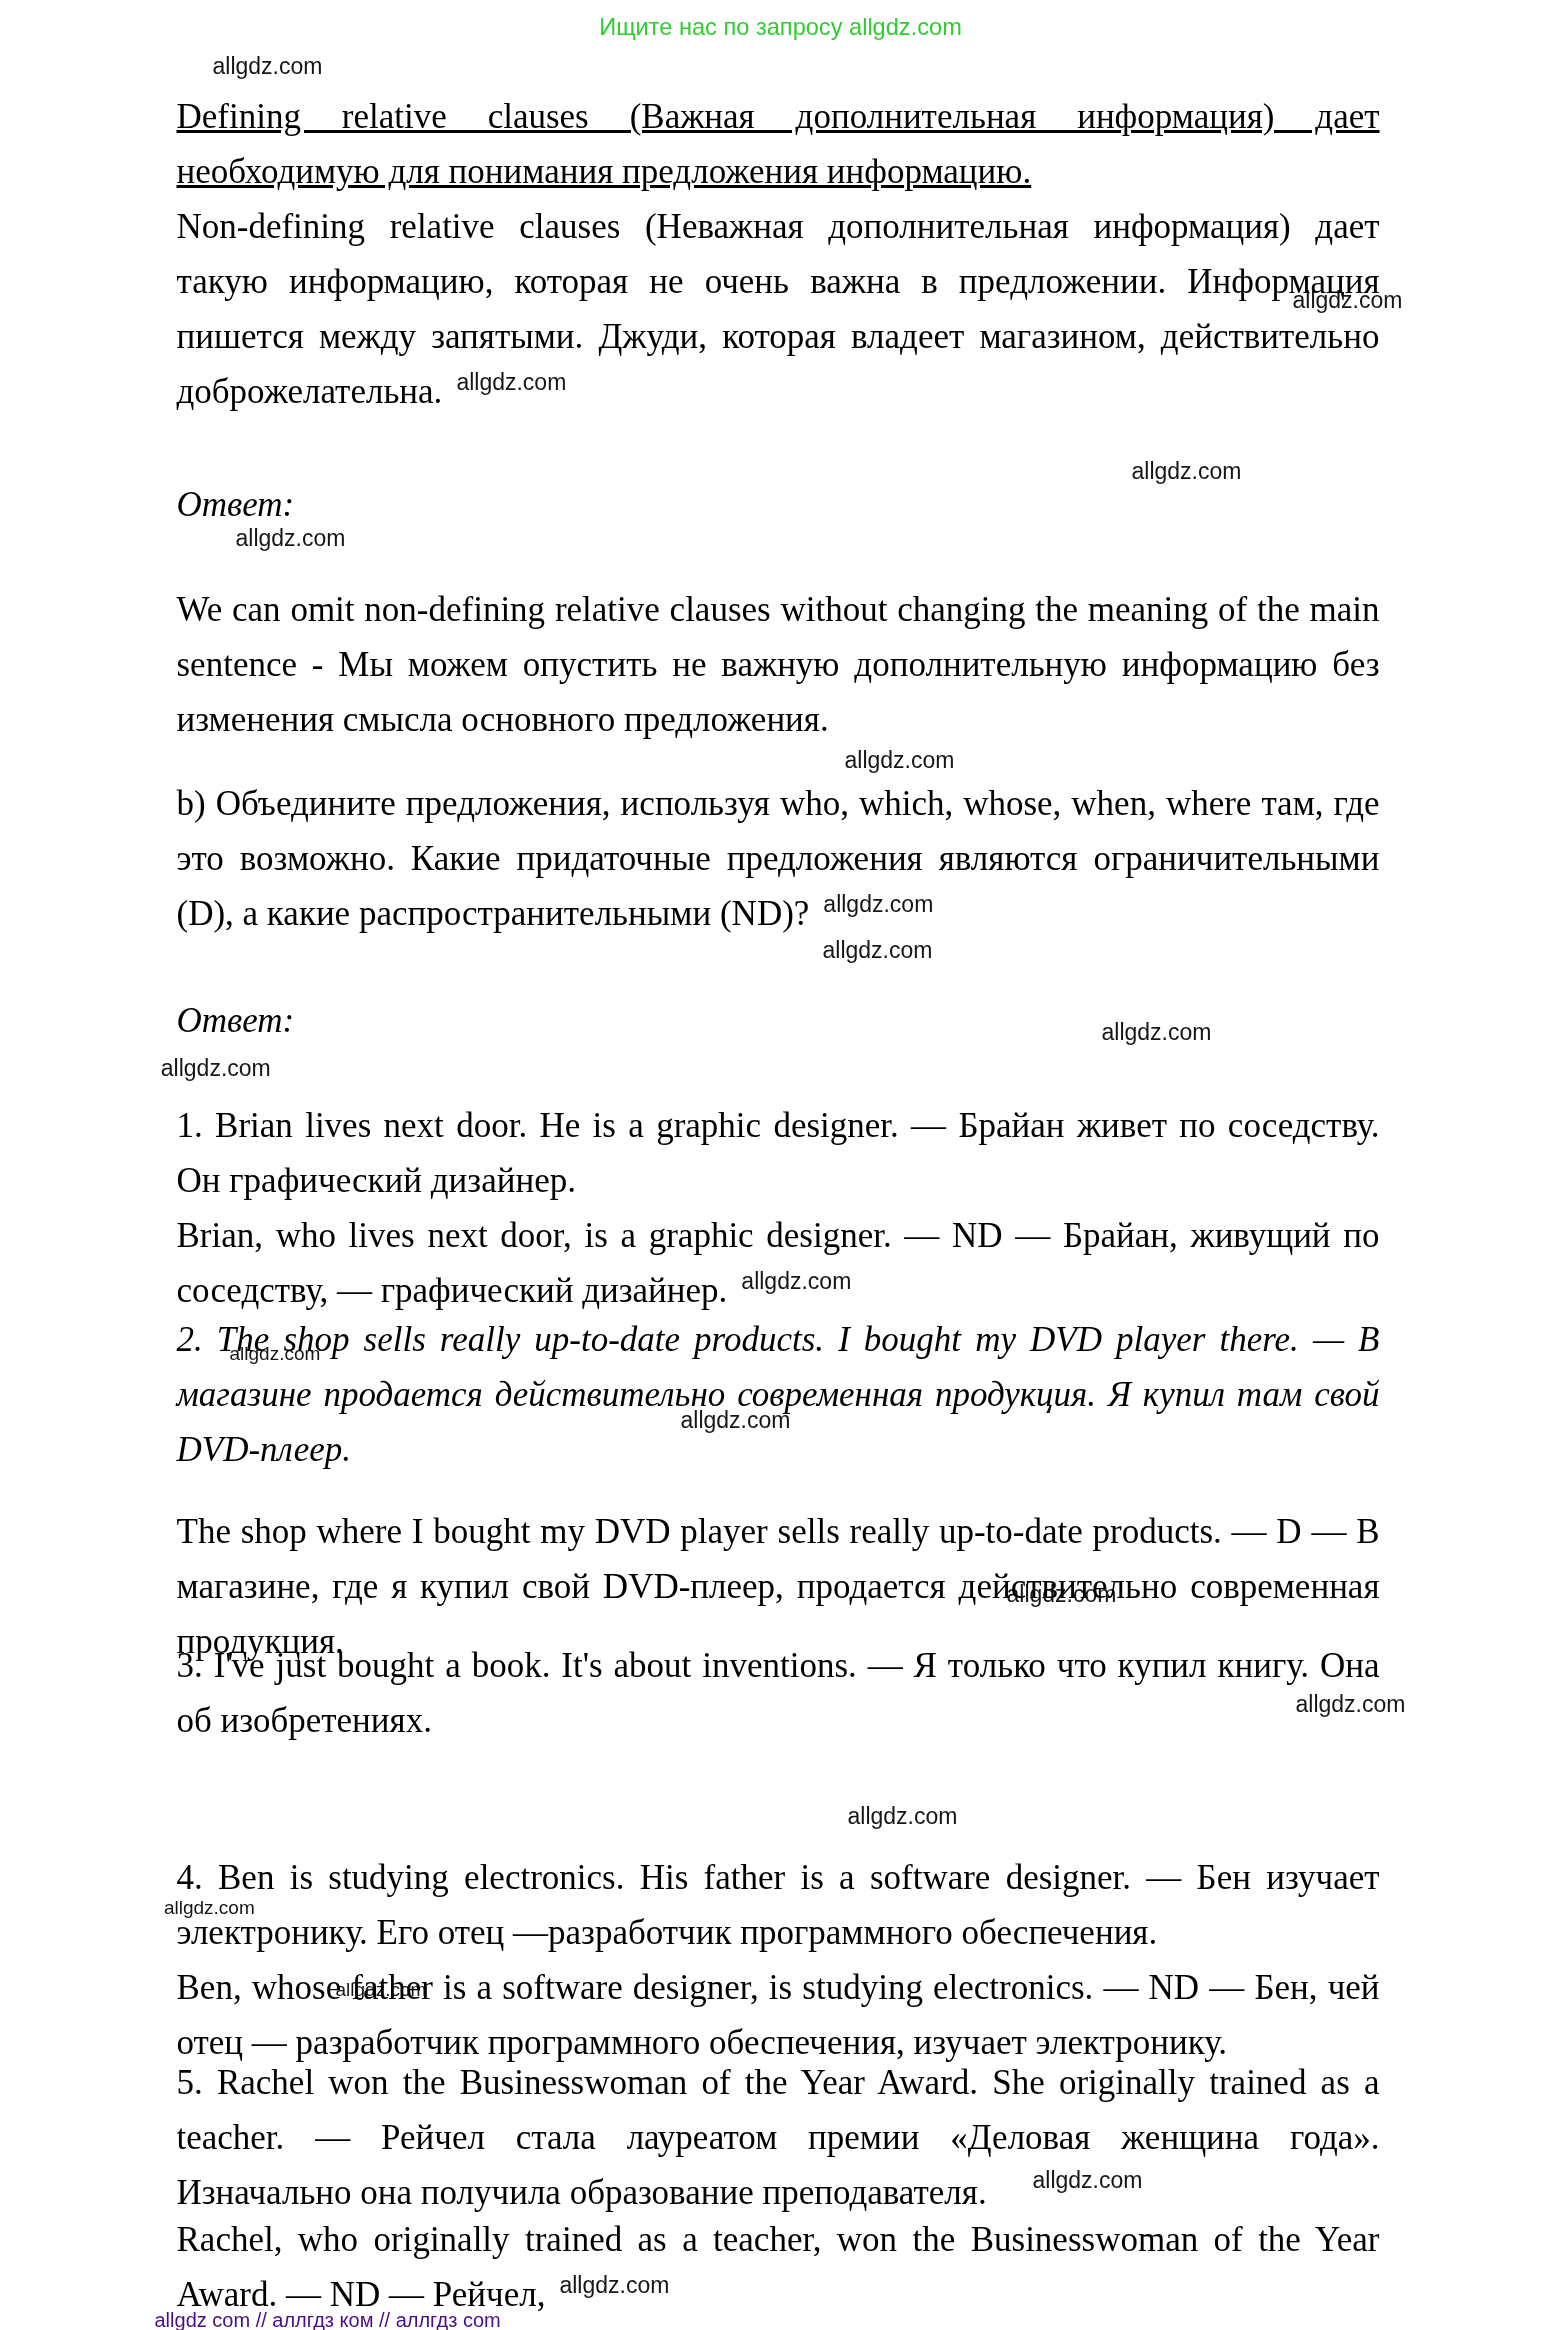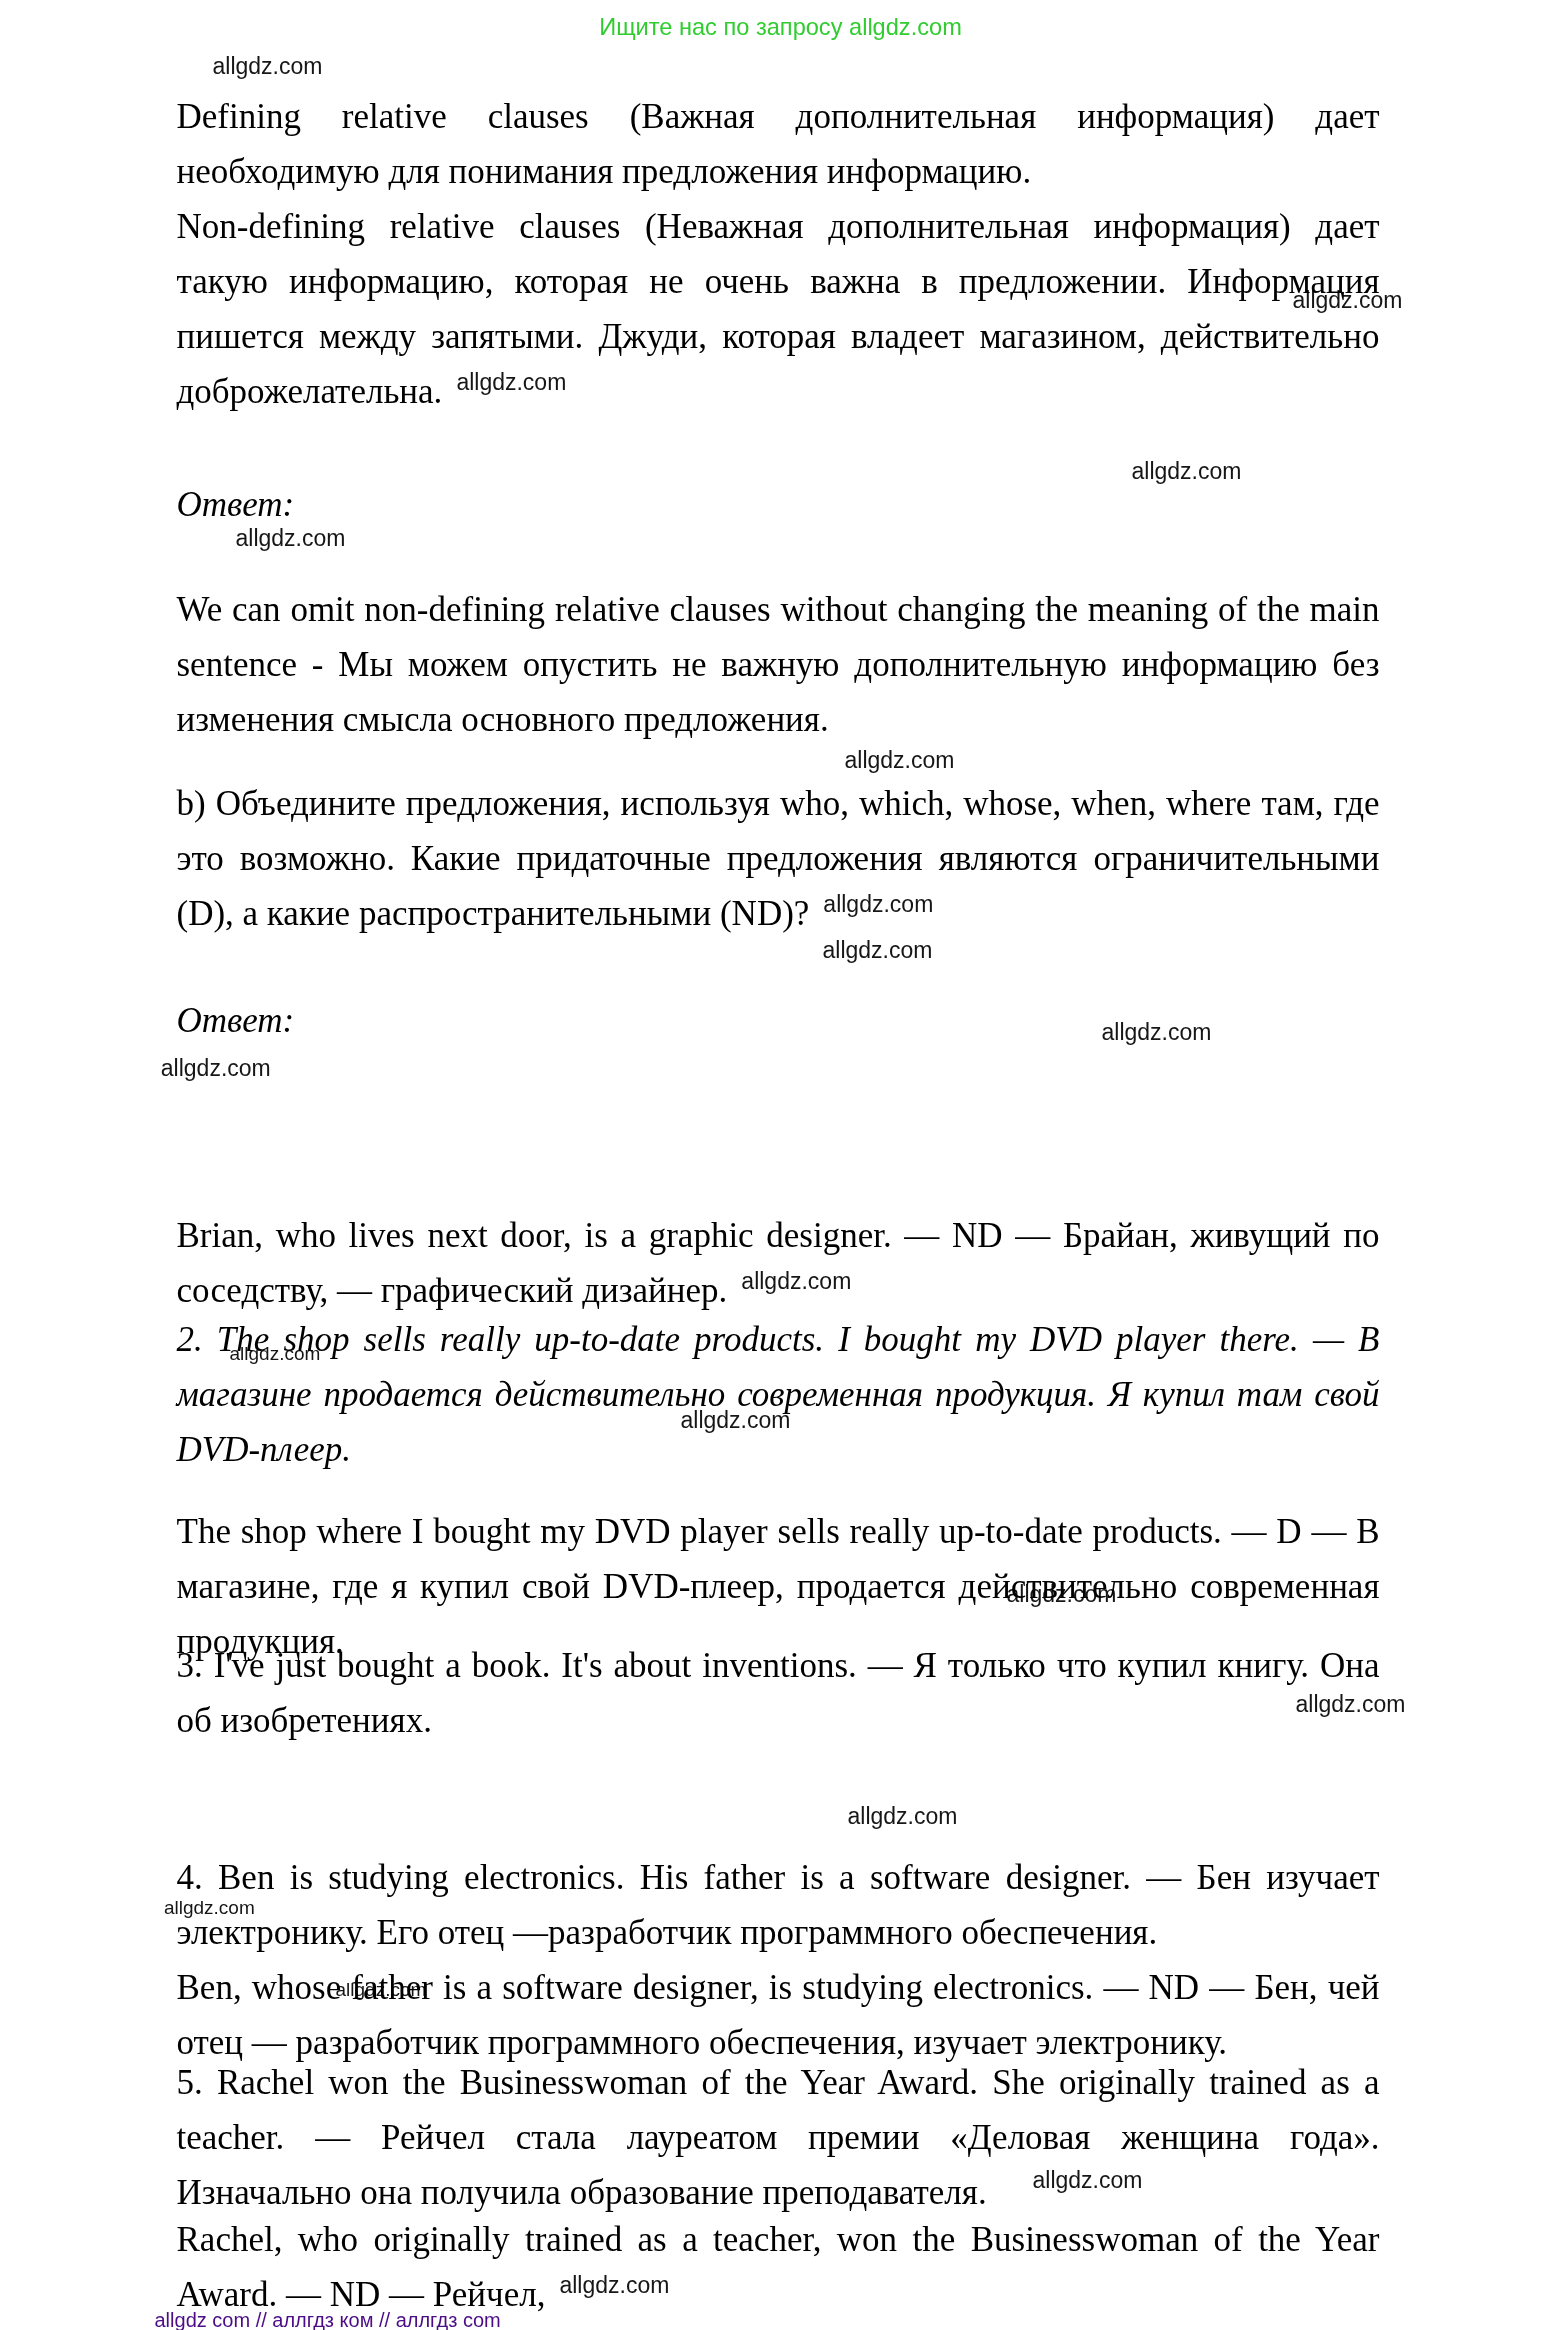--- a/index.html
+++ b/index.html
@@ -82,40 +82,43 @@
   <span class="wm wm-sm" style="left:75px; top:1332px;">allgdz.com</span>
   <span class="wm" style="left:526px; top:1397px;">allgdz.com</span>
   <span class="wm" style="left:852px; top:1571px;">allgdz.com</span>
   <span class="wm" style="left:1141px; top:1681px;">allgdz.com</span>
   <span class="wm" style="left:693px; top:1793px;">allgdz.com</span>
   <span class="wm wm-sm" style="left:9.4px; top:1886px;">allgdz.com</span>
   <span class="wm wm-sm" style="left:181px; top:1968px;">allgdz.com</span>
   <span class="wm" style="left:1420px; top:2074px;">allgdz.com</span>
   <span class="wm" style="left:878px; top:2157px;">allgdz.com</span>
 
-  <p class="para" style="top:77px;">
+  <p class="para" style="top:77px;text-decoration:underline;">
     <span>Defining relative clauses (Важная дополнительная информация) дает необходимую для понимания предложения информацию.</span>
   </p>
 
   <p class="para" style="top:187px;">
     <span>Non-defining relative clauses (Неважная дополнительная информация) дает такую информацию, которая не очень важна в предложении. Информация пишется между запятыми. Джуди, которая владеет магазином, действительно доброжелательна.</span><span class="wm-inline">allgdz.com</span>
   </p>
 
   <p class="para label" style="top:465px;">Ответ:</p>
 
   <p class="para" style="top:570px;">
     <span>We can omit non-defining relative clauses without changing the meaning of the main sentence - Мы можем опустить не важную дополнительную информацию без изменения смысла основного предложения.</span>
   </p>
 
   <p class="para" style="top:764px;">
     <span>b) Объедините предложения, используя who, which, whose, when, where там, где это возможно. Какие придаточные предложения являются ограничительными (D), а какие распространительными (ND)?</span><span class="wm-inline">allgdz.com</span>
   </p>
 
   <p class="para label" style="top:981px;">Ответ:</p>
 
+  <p class="para" style="top:1086px;">
+    <span>1. Brian lives next door. He is a graphic designer. — Брайан живет по соседству. Он графический дизайнер.</span>
+  </p>
   <p class="para" style="top:1196px;">
     <span>Brian, who lives next door, is a graphic designer. — ND — Брайан, живущий по соседству, — графический дизайнер.</span><span class="wm-inline">allgdz.com</span>
   </p>
 
   <p class="para" style="top:1300px;font-style:italic;">
     <span>2. The shop sells really up-to-date products. I bought my DVD player there. — В магазине продается действительно современная продукция. Я купил там свой DVD-плеер.</span>
   </p>
   <p class="para" style="top:1492px;">
     <span>The shop where I bought my DVD player sells really up-to-date products. — D — В магазине, где я купил свой DVD-плеер, продается действительно современная продукция.</span>
   </p>

